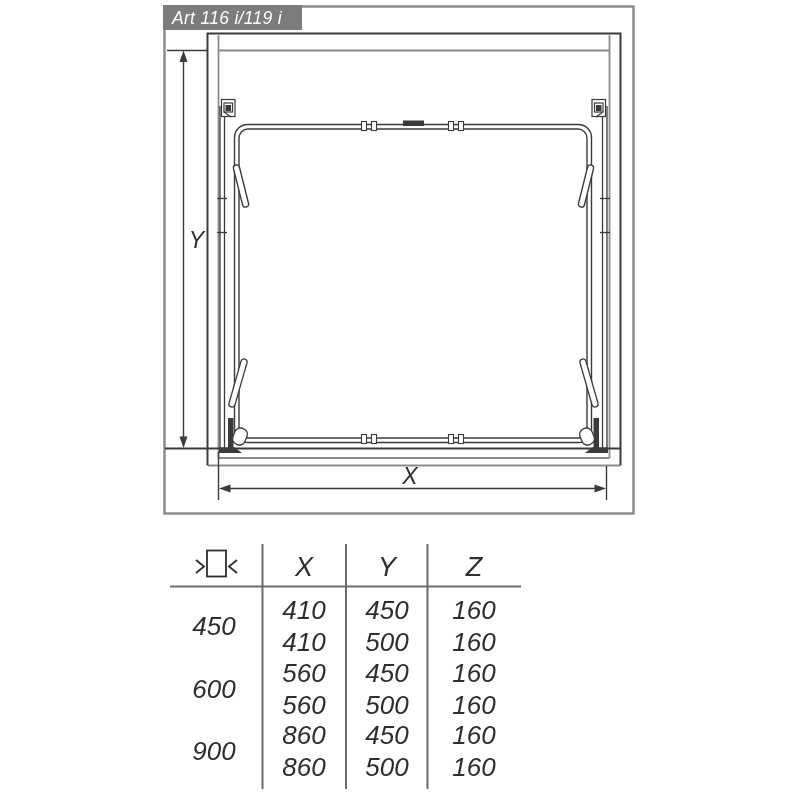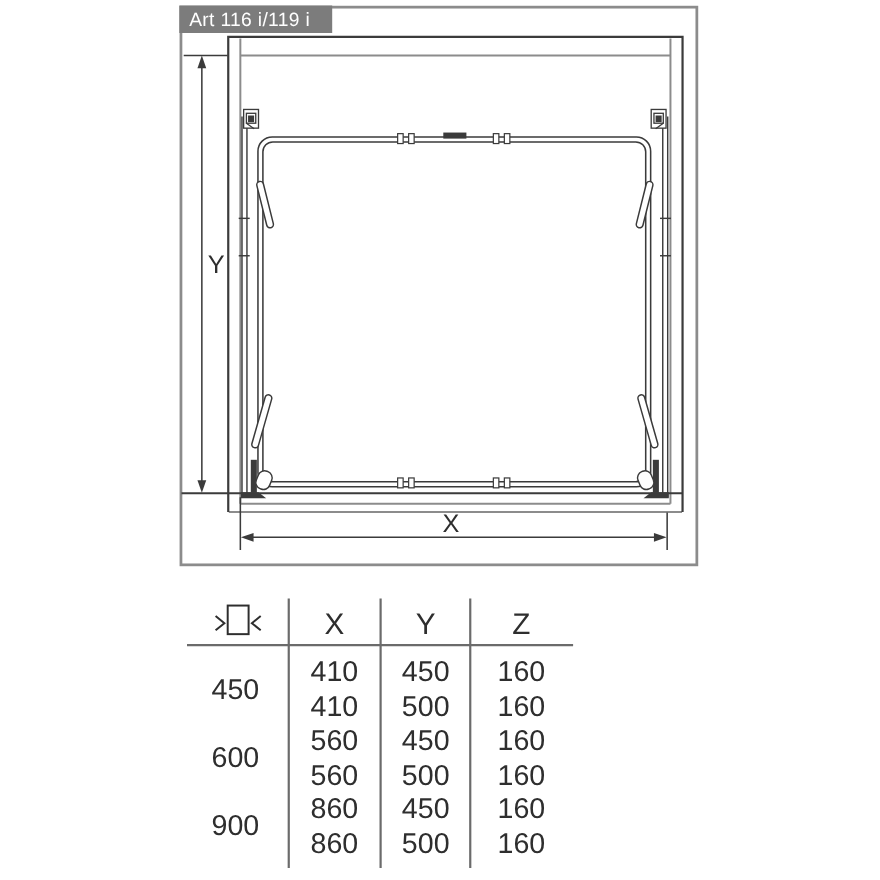--- a/index.html
+++ b/index.html
@@ -1,16 +1,16 @@
 <!DOCTYPE html>
 <html><head>
 <meta charset="utf-8">
 <style>
   html,body{margin:0;padding:0;background:#ffffff;}
-  .page{position:relative;width:800px;height:800px;background:#ffffff;overflow:hidden;}
+  .page{position:relative;width:800px;height:800px;background:#ffffff;overflow:hidden;font-style:italic;}
   svg{position:absolute;left:0;top:0;}
   svg text{font-family:"Liberation Sans","DejaVu Sans",sans-serif;fill:#2e2e2e;}
   .badge-text{fill:#ffffff;font-size:17.5px;letter-spacing:0.3px;}
   .dim-label{font-size:23px;}
   .th{font-size:27px;}
   .td{font-size:26px;}
   .grp{font-size:26px;}
 </style>
 </head>
 <body>

